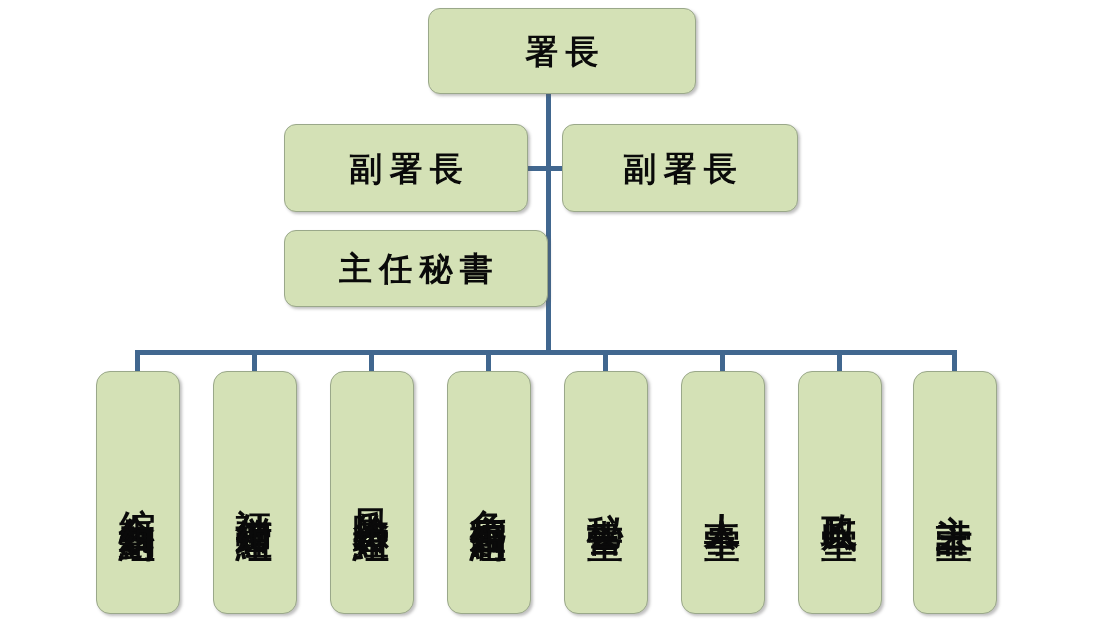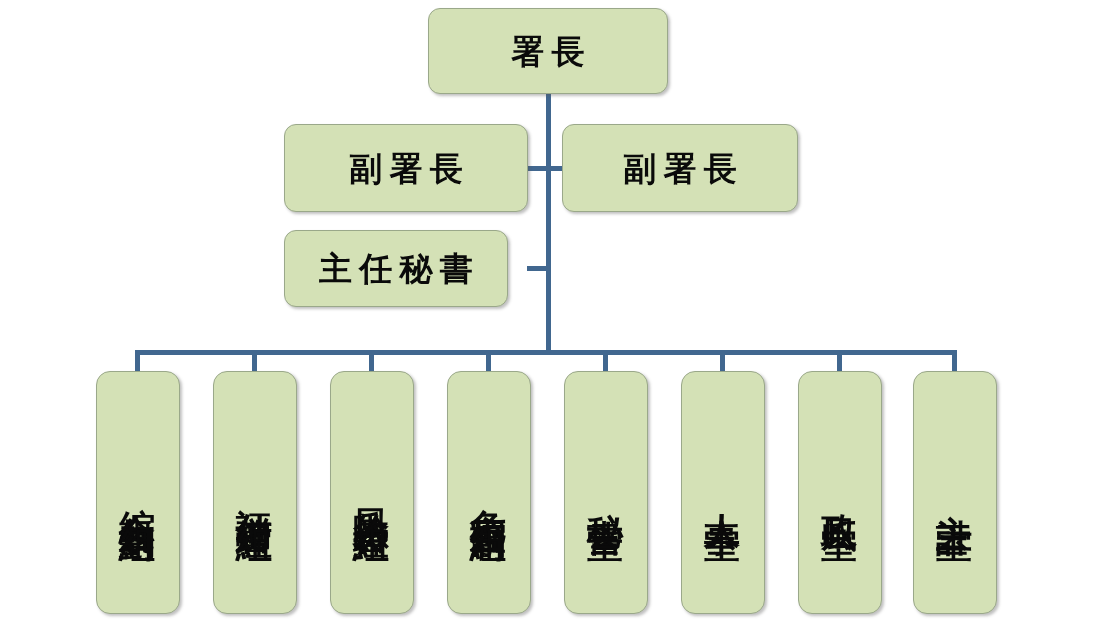--- a/index.html
+++ b/index.html
@@ -80,33 +80,33 @@
 
   <div class="line" style="left:135px; top:350px; width:5px; height:22px;"></div>
   <div class="line" style="left:252px; top:350px; width:5px; height:22px;"></div>
   <div class="line" style="left:369px; top:350px; width:5px; height:22px;"></div>
   <div class="line" style="left:486px; top:350px; width:5px; height:22px;"></div>
   <div class="line" style="left:603px; top:350px; width:5px; height:22px;"></div>
   <div class="line" style="left:720px; top:350px; width:5px; height:22px;"></div>
   <div class="line" style="left:837px; top:350px; width:5px; height:22px;"></div>
   <div class="line" style="left:952px; top:350px; width:5px; height:22px;"></div>
 
-  <div class="node horiz" style="left:428px; top:8px; width:240px; height:86px;">
+  <div class="node horiz" style="left:428px; top:8px; width:268px; height:86px;">
     <span class="label">署長</span>
   </div>
 
   <div class="node horiz" style="left:284px; top:124px; width:244px; height:88px;">
     <span class="label">副署長</span>
   </div>
 
   <div class="node horiz" style="left:562px; top:124px; width:236px; height:88px;">
     <span class="label">副署長</span>
   </div>
 
-  <div class="node horiz" style="left:284px; top:230px; width:224px; height:77px;">
+  <div class="node horiz" style="left:284px; top:230px; width:264px; height:77px;">
     <span class="label">主任秘書</span>
   </div>
 
   <div class="node vert" style="left:96px; top:371px; width:84px; height:243px;">
     <span class="label">綜合規劃組</span>
   </div>
 
   <div class="node vert" style="left:213px; top:371px; width:84px; height:243px;">
     <span class="label">評估管理組</span>
   </div>

